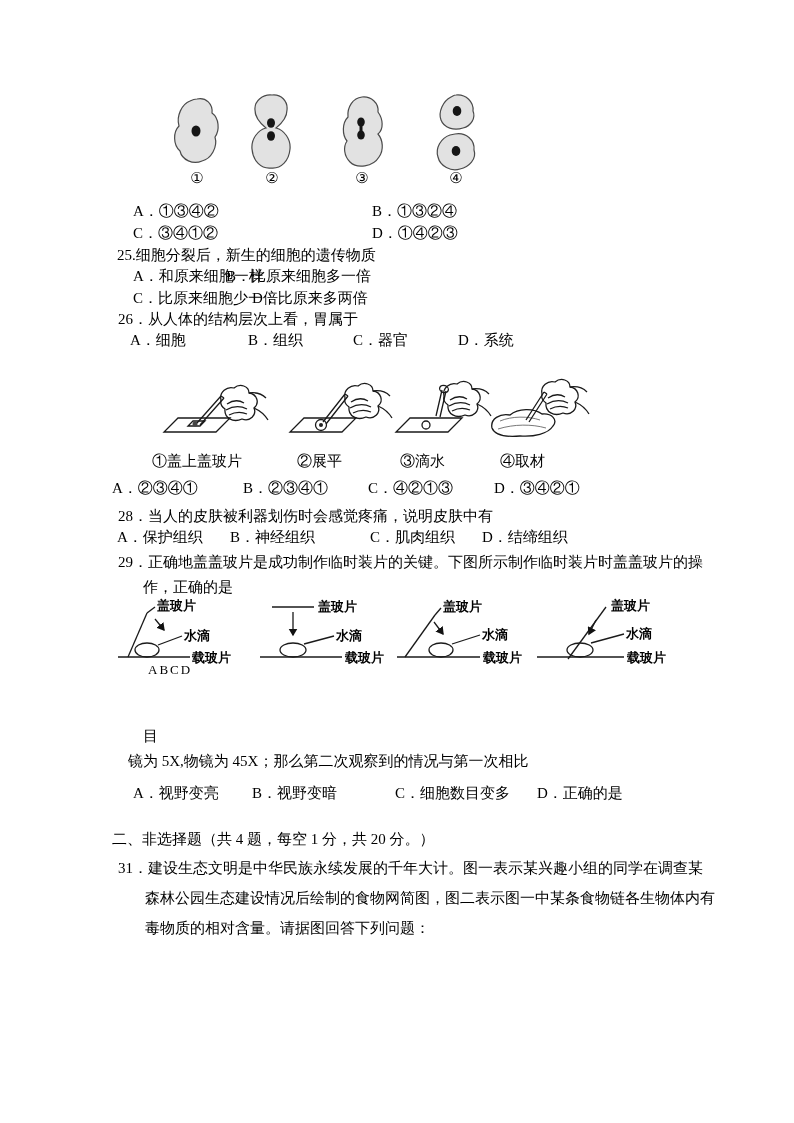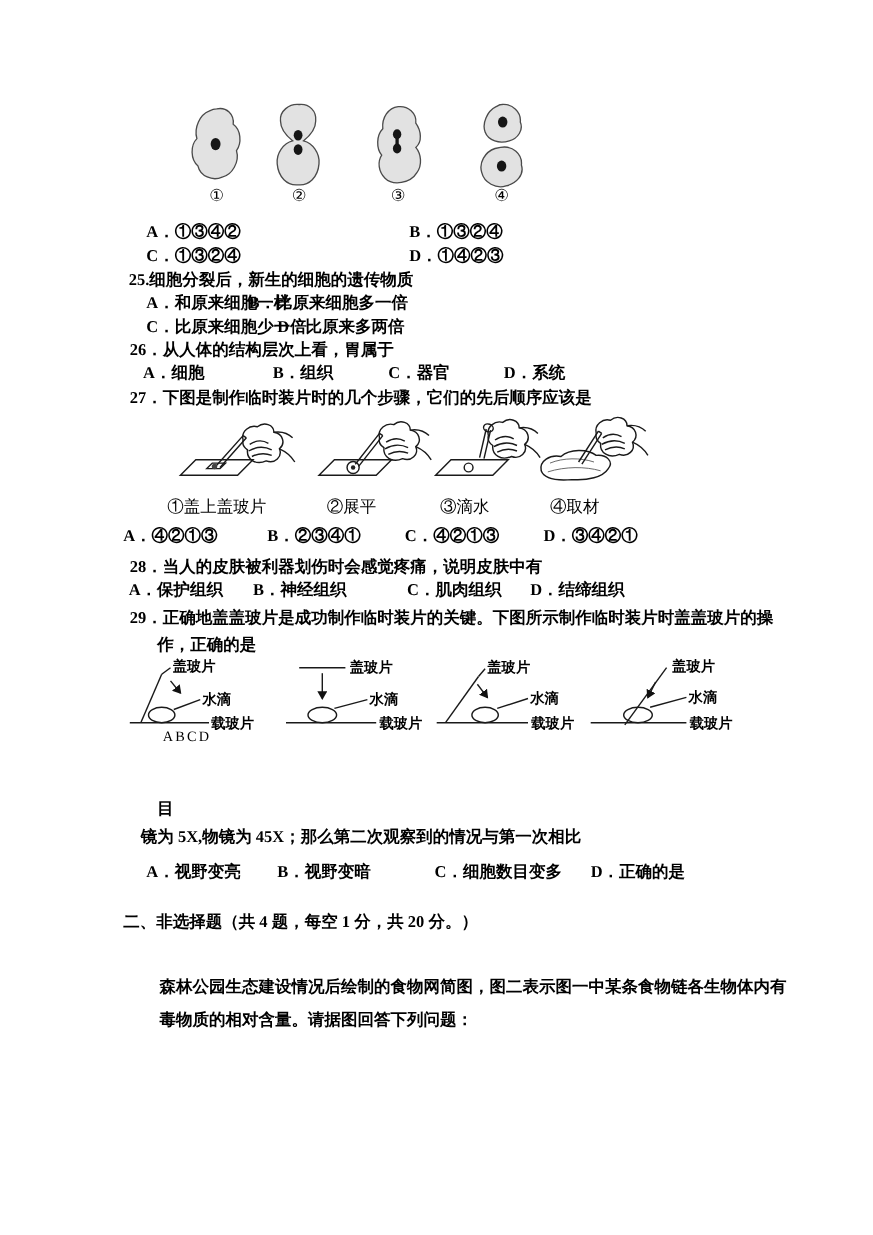--- a/index.html
+++ b/index.html
@@ -1,18 +1,18 @@
 <!DOCTYPE html>
 <html><head>
 <meta charset="utf-8">
 <style>
   html,body{margin:0;padding:0;background:#fff;}
   .page{position:relative;width:794px;height:1123px;background:#ffffff;overflow:hidden;
         font-family:"Liberation Serif","DejaVu Serif",serif;color:#000;}
-  .t{position:absolute;font-size:15px;line-height:18px;white-space:nowrap;font-weight:bold;}
+  .t{position:absolute;font-size:15px;line-height:18px;white-space:nowrap;}
   .cap{font-weight:400;}
   .cl{position:absolute;font-size:15px;transform:translateX(-50%);}
   .abcd{position:absolute;font-size:13px;letter-spacing:2px;text-align:center;}
   svg{position:absolute;overflow:visible;}
   svg text{font-size:13px;font-weight:600;fill:#000;font-family:"Liberation Serif","DejaVu Serif",serif;}
   .ln{stroke:#1a1a1a;stroke-width:1.3;fill:none;}
   .cellbody{fill:#e2e2e2;stroke:#4a4a4a;stroke-width:1.2;}
   .nuc{fill:#161616;stroke:none;}
 </style>
 </head>
@@ -43,36 +43,35 @@
       <ellipse class="nuc" cx="296" cy="59" rx="4.3" ry="5"></ellipse>
     </g>
   </svg>
   <span class="cl" style="left:197px;top:169px">①</span>
   <span class="cl" style="left:272px;top:169px">②</span>
   <span class="cl" style="left:362px;top:169px">③</span>
   <span class="cl" style="left:456px;top:169px">④</span>
 
   <span class="t" style="left:133px;top:202px">A．①③④②</span>
   <span class="t" style="left:372px;top:202px">B．①③②④</span>
-  <span class="t" style="left:133px;top:224px">C．①③②④</span>
+  <span class="t" style="left:133px;top:224px">C．③④①②</span>
   <span class="t" style="left:372px;top:224px">D．①④②③</span>
 
   <span class="t" style="left:117px;top:246px">25.细胞分裂后，新生的细胞的遗传物质</span>
   <span class="t" style="left:133px;top:267px">A．和原来细胞一样</span>
   <span class="t" style="left:226px;top:267px">B．比原来细胞多一倍</span>
   <span class="t" style="left:133px;top:289px">C．比原来细胞少一倍</span>
   <span class="t" style="left:252px;top:289px">D．比原来多两倍</span>
 
   <span class="t" style="left:118px;top:310px">26．从人体的结构层次上看，胃属于</span>
   <span class="t" style="left:130px;top:331px">A．细胞</span>
   <span class="t" style="left:248px;top:331px">B．组织</span>
   <span class="t" style="left:353px;top:331px">C．器官</span>
   <span class="t" style="left:458px;top:331px">D．系统</span>
 
-  <span class="t" style="left:118px;top:353px">27．下图是制作临时装片时的几个步骤，它们的先后顺序应该是</span>
 
   <svg style="left:158px;top:382px" width="430" height="66" viewBox="0 0 430 66">
     <defs>
       <path id="hand27" d="M0,14 C-2,6 6,0 13,2 C19,-3 28,0 28,7 C36,8 39,17 33,22 C36,29 29,36 21,33 C12,37 3,32 4,23 C1,21 -1,18 0,14 Z"></path>
       <path id="fing27" d="M6,18 C12,14 18,14 23,17 M5,24 C12,20 20,20 26,23 M8,29 C14,26 21,26 26,28"></path>
       <path id="wrist27" d="M33,22 C40,25 44,29 47,34 M28,7 C35,6 41,8 45,12"></path>
     </defs>
 
     <g transform="translate(6,2)">
       <polygon class="ln" points="0,48 52,48 66,34 14,34" fill="#fff"></polygon>
@@ -120,21 +119,21 @@
         <use href="#wrist27" class="ln"></use>
       </g>
     </g>
   </svg>
 
   <span class="t cap" style="left:152px;top:452px">①盖上盖玻片</span>
   <span class="t cap" style="left:297px;top:452px">②展平</span>
   <span class="t cap" style="left:400px;top:452px">③滴水</span>
   <span class="t cap" style="left:500px;top:452px">④取材</span>
 
-  <span class="t" style="left:112px;top:479px">A．④②①③</span>
+  <span class="t" style="left:112px;top:479px">A．②③④①</span>
   <span class="t" style="left:243px;top:479px">B．②③④①</span>
   <span class="t" style="left:368px;top:479px">C．④②①③</span>
   <span class="t" style="left:494px;top:479px">D．③④②①</span>
 
   <span class="t" style="left:118px;top:507px">28．当人的皮肤被利器划伤时会感觉疼痛，说明皮肤中有</span>
   <span class="t" style="left:117px;top:528px">A．保护组织</span>
   <span class="t" style="left:230px;top:528px">B．神经组织</span>
   <span class="t" style="left:370px;top:528px">C．肌肉组织</span>
   <span class="t" style="left:482px;top:528px">D．结缔组织</span>
 
@@ -198,16 +197,17 @@
 
   <span class="t" style="left:143px;top:727px">目</span>
   <span class="t" style="left:128px;top:752px">镜为 5X,物镜为 45X；那么第二次观察到的情况与第一次相比</span>
   <span class="t" style="left:133px;top:784px">A．视野变亮</span>
   <span class="t" style="left:252px;top:784px">B．视野变暗</span>
   <span class="t" style="left:395px;top:784px">C．细胞数目变多</span>
   <span class="t" style="left:537px;top:784px">D．正确的是</span>
 
   <span class="t" style="left:112px;top:830px">二、非选择题（共 4 题，每空 1 分，共 20 分。）</span>
 
+  <span class="t" style="left:118px;top:859px">31．建设生态文明是中华民族永续发展的千年大计。图一表示某兴趣小组的同学在调查某</span>
   <span class="t" style="left:145px;top:919px">毒物质的相对含量。请据图回答下列问题：</span>
   <span class="t" style="left:145px;top:889px">森林公园生态建设情况后绘制的食物网简图，图二表示图一中某条食物链各生物体内有</span>
 
 </div>
 
 </body></html>

